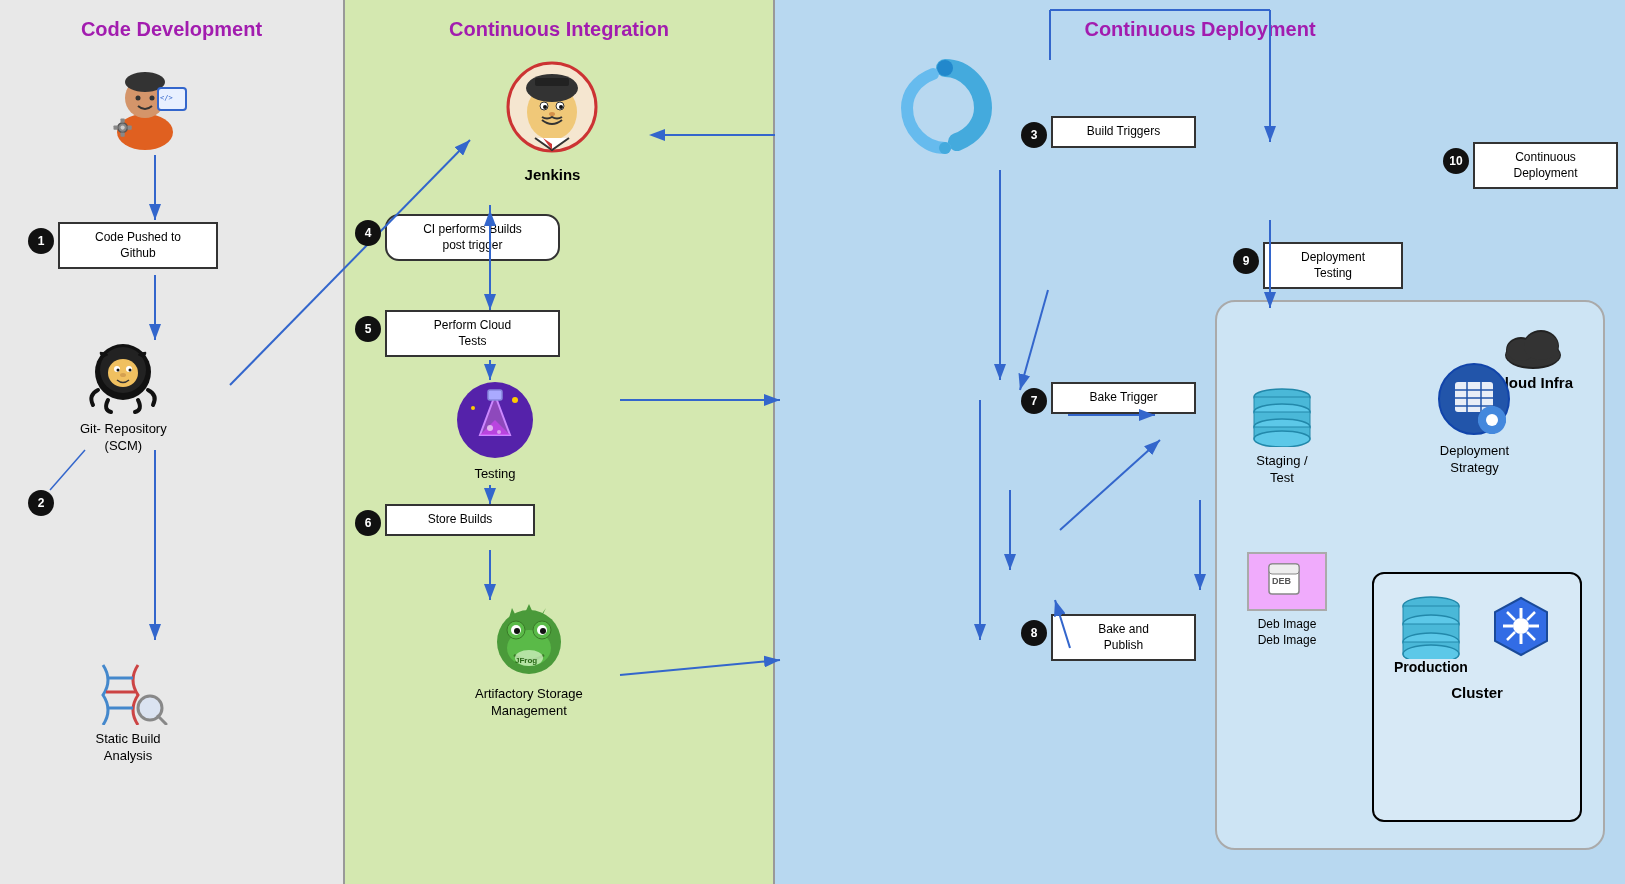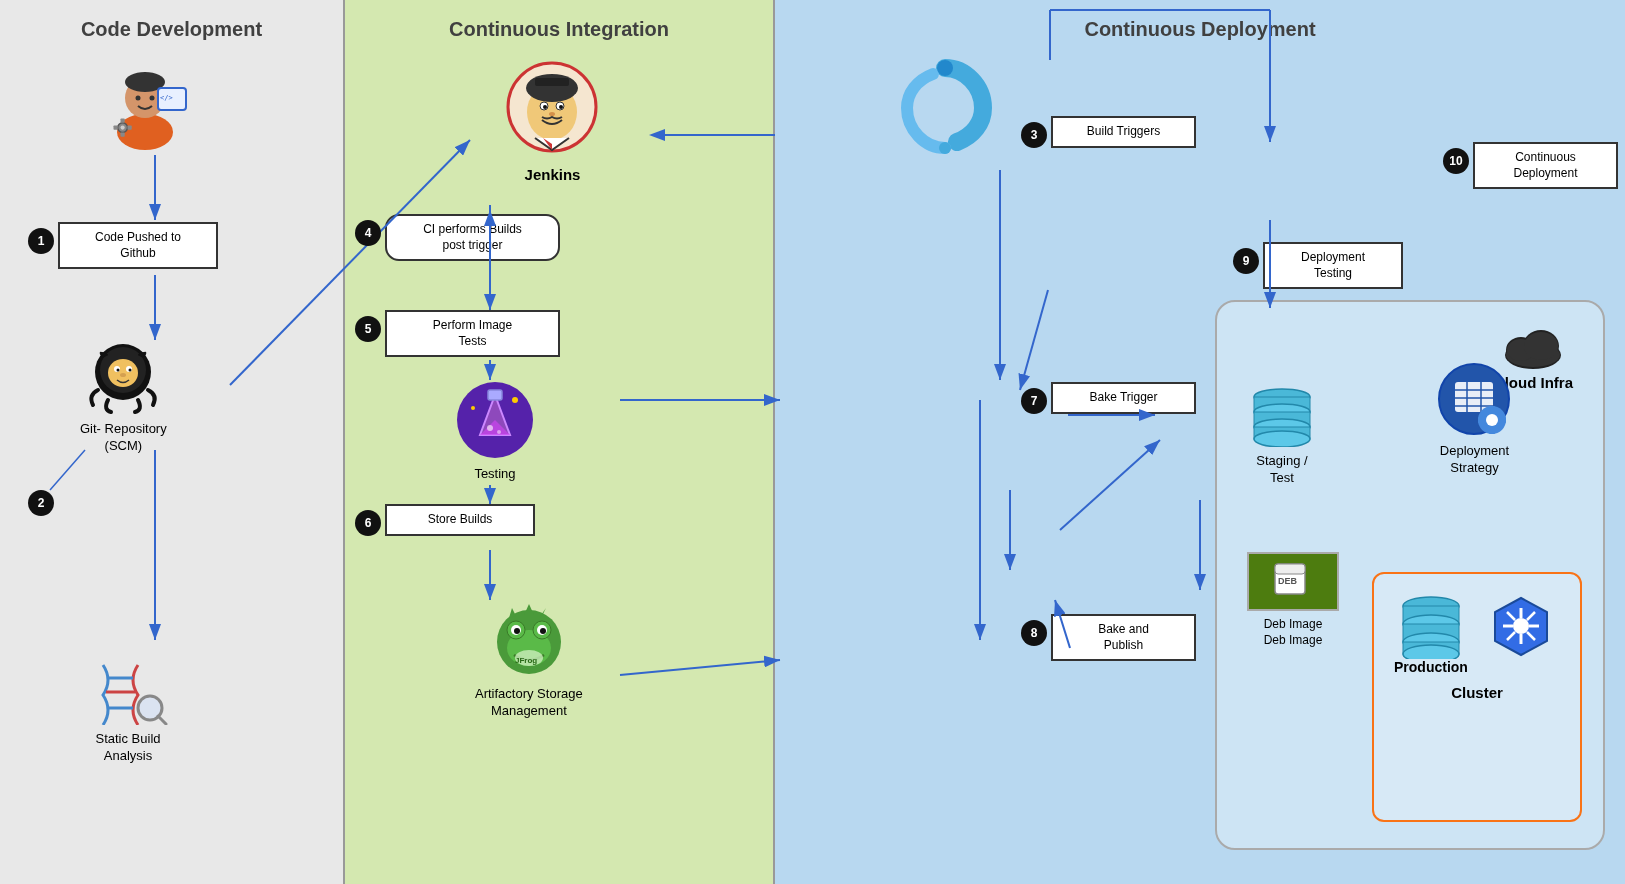--- a/index.html
+++ b/index.html
@@ -36,21 +36,21 @@
       height: 100%;
       background: #b8d8f0;
       position: relative;
     }
     .section-title {
       text-align: center;
       font-size: 20px;
       font-weight: bold;
       padding-top: 18px;
       padding-bottom: 10px;
-      color: #404040;
+      color: #a21caf;
     }
     
     .num-circle {
       display: inline-flex;
       align-items: center;
       justify-content: center;
       width: 26px;
       height: 26px;
       background: #111;
       color: #fff;
@@ -98,21 +98,21 @@
     
     .cloud-infra-box {
       position: absolute;
       border: 2px solid #aaa;
       border-radius: 20px;
       background: rgba(255,255,255,0.3);
     }
     
     .cluster-box {
       position: absolute;
-      border: 2px solid #f97316;
+      border: 2px solid #000000;
       border-radius: 12px;
       background: rgba(255,255,255,0.2);
     }
     
     .production-label {
       font-size: 14px;
       font-weight: bold;
       text-align: center;
     }
     .bold-label {
@@ -252,21 +252,21 @@
     </div>
     <div class="label-box" style="top:214px; left:40px; width:175px;border-radius:14px;">
       <span style="white-space:pre-line;">CI performs Builds
 post trigger</span>
     </div>
 
     <div class="num-circle" style="top:316px; left:10px;">
       <span>5</span>
     </div>
     <div class="label-box" style="top:310px; left:40px; width:175px;">
-      <span style="white-space:pre-line;">Perform Image
+      <span style="white-space:pre-line;">Perform Cloud
 Tests</span>
     </div>
 
     <div class="icon-block" style="top:380px; left:110px;">
       <svg width="80" height="80" viewBox="0 0 80 80">
         <circle cx="40" cy="40" r="38" fill="#5522aa"></circle>
 
         <polygon points="40,15 55,55 25,55" fill="rgba(180,100,200,0.6)" stroke="#cc88ff" stroke-width="2"></polygon>
         <rect x="33" y="10" width="14" height="10" rx="2" fill="#aaaaff" stroke="#8888dd" stroke-width="1.5"></rect>
 
@@ -414,21 +414,21 @@
           <rect x="52" y="44" width="6" height="6" rx="1" fill="#4488dd"></rect>
           <rect x="52" y="66" width="6" height="6" rx="1" fill="#4488dd"></rect>
           <rect x="41" y="55" width="6" height="6" rx="1" fill="#4488dd"></rect>
           <rect x="63" y="55" width="6" height="6" rx="1" fill="#4488dd"></rect>
         </svg>
         <div class="icon-label" style="white-space:pre-line;">Deployment
 Strategy</div>
       </div>
 
       <div style="position:absolute; top:250px; left:30px;">
-        <div style="border:2px solid #aaa; background:#4d7c0f; padding:8px; width:92px; text-align:center;">
+        <div style="border:2px solid #aaa; background:#f0abfc; padding:8px; width:80px; text-align:center;">
           <svg width="40" height="35" viewBox="0 0 40 35">
             <rect x="2" y="2" width="30" height="30" rx="3" fill="#fff" stroke="#888" stroke-width="1.5"></rect>
             <rect x="2" y="2" width="30" height="10" rx="3" fill="#eee" stroke="#888" stroke-width="1"></rect>
             <text x="5" y="22" font-size="9" fill="#555" font-weight="bold">DEB</text>
           </svg>
         </div>
         <div class="icon-label" style="white-space:pre-line; font-size:12px;">Deb Image
 Deb Image</div>
       </div>
 

